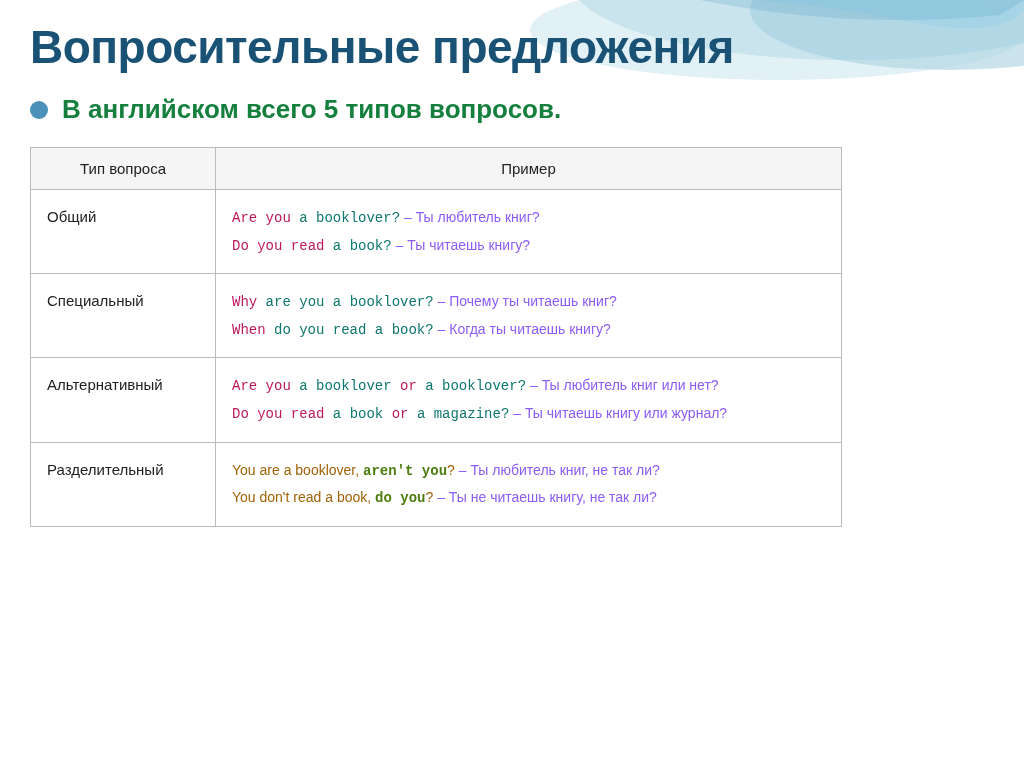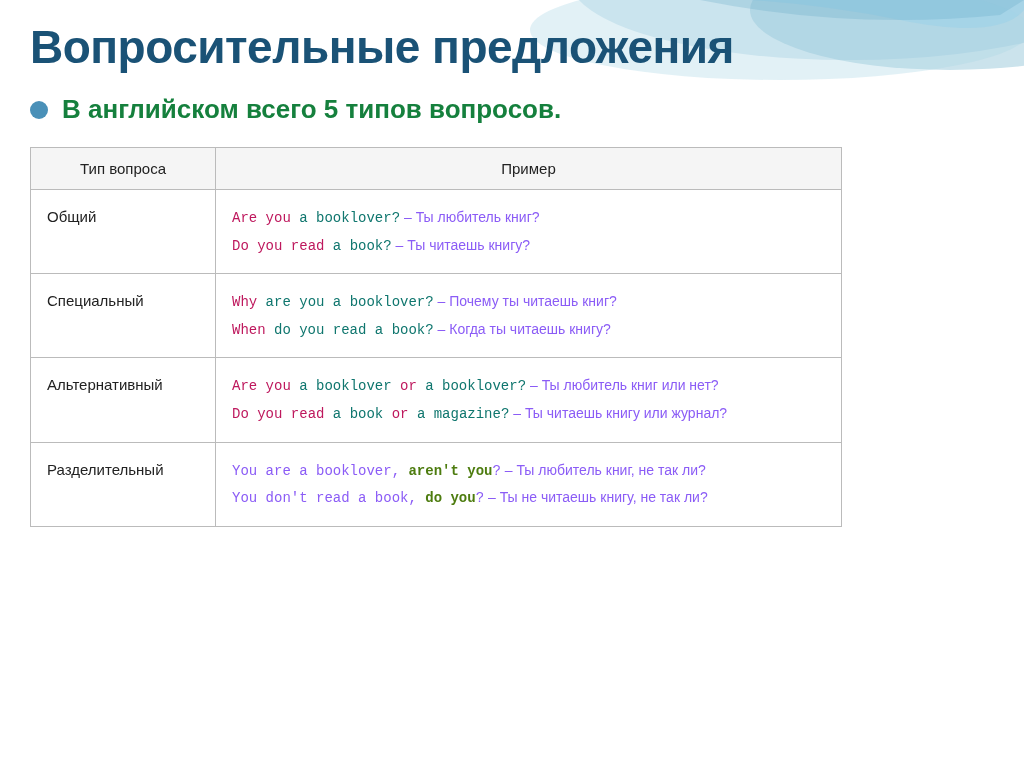--- a/index.html
+++ b/index.html
@@ -116,22 +116,22 @@
       font-weight: normal;
       color: #0f766e;
     }
 
     .translation {
       color: #8b5cf6;
       font-family: 'Segoe UI', Arial, sans-serif;
     }
 
     .gray-mono {
-      font-family: Liberation Mono, monospace;
-      color: #8b5cf6;
+      font-family: Liberation Sans, sans-serif;
+      color: #a16207;
       font-weight: normal;
     }
 
     .gray-bold-mono {
       font-family: 'Courier New', Courier, monospace;
       font-weight: bold;
       color: #4d7c0f;
     }
   </style>
 </head>

